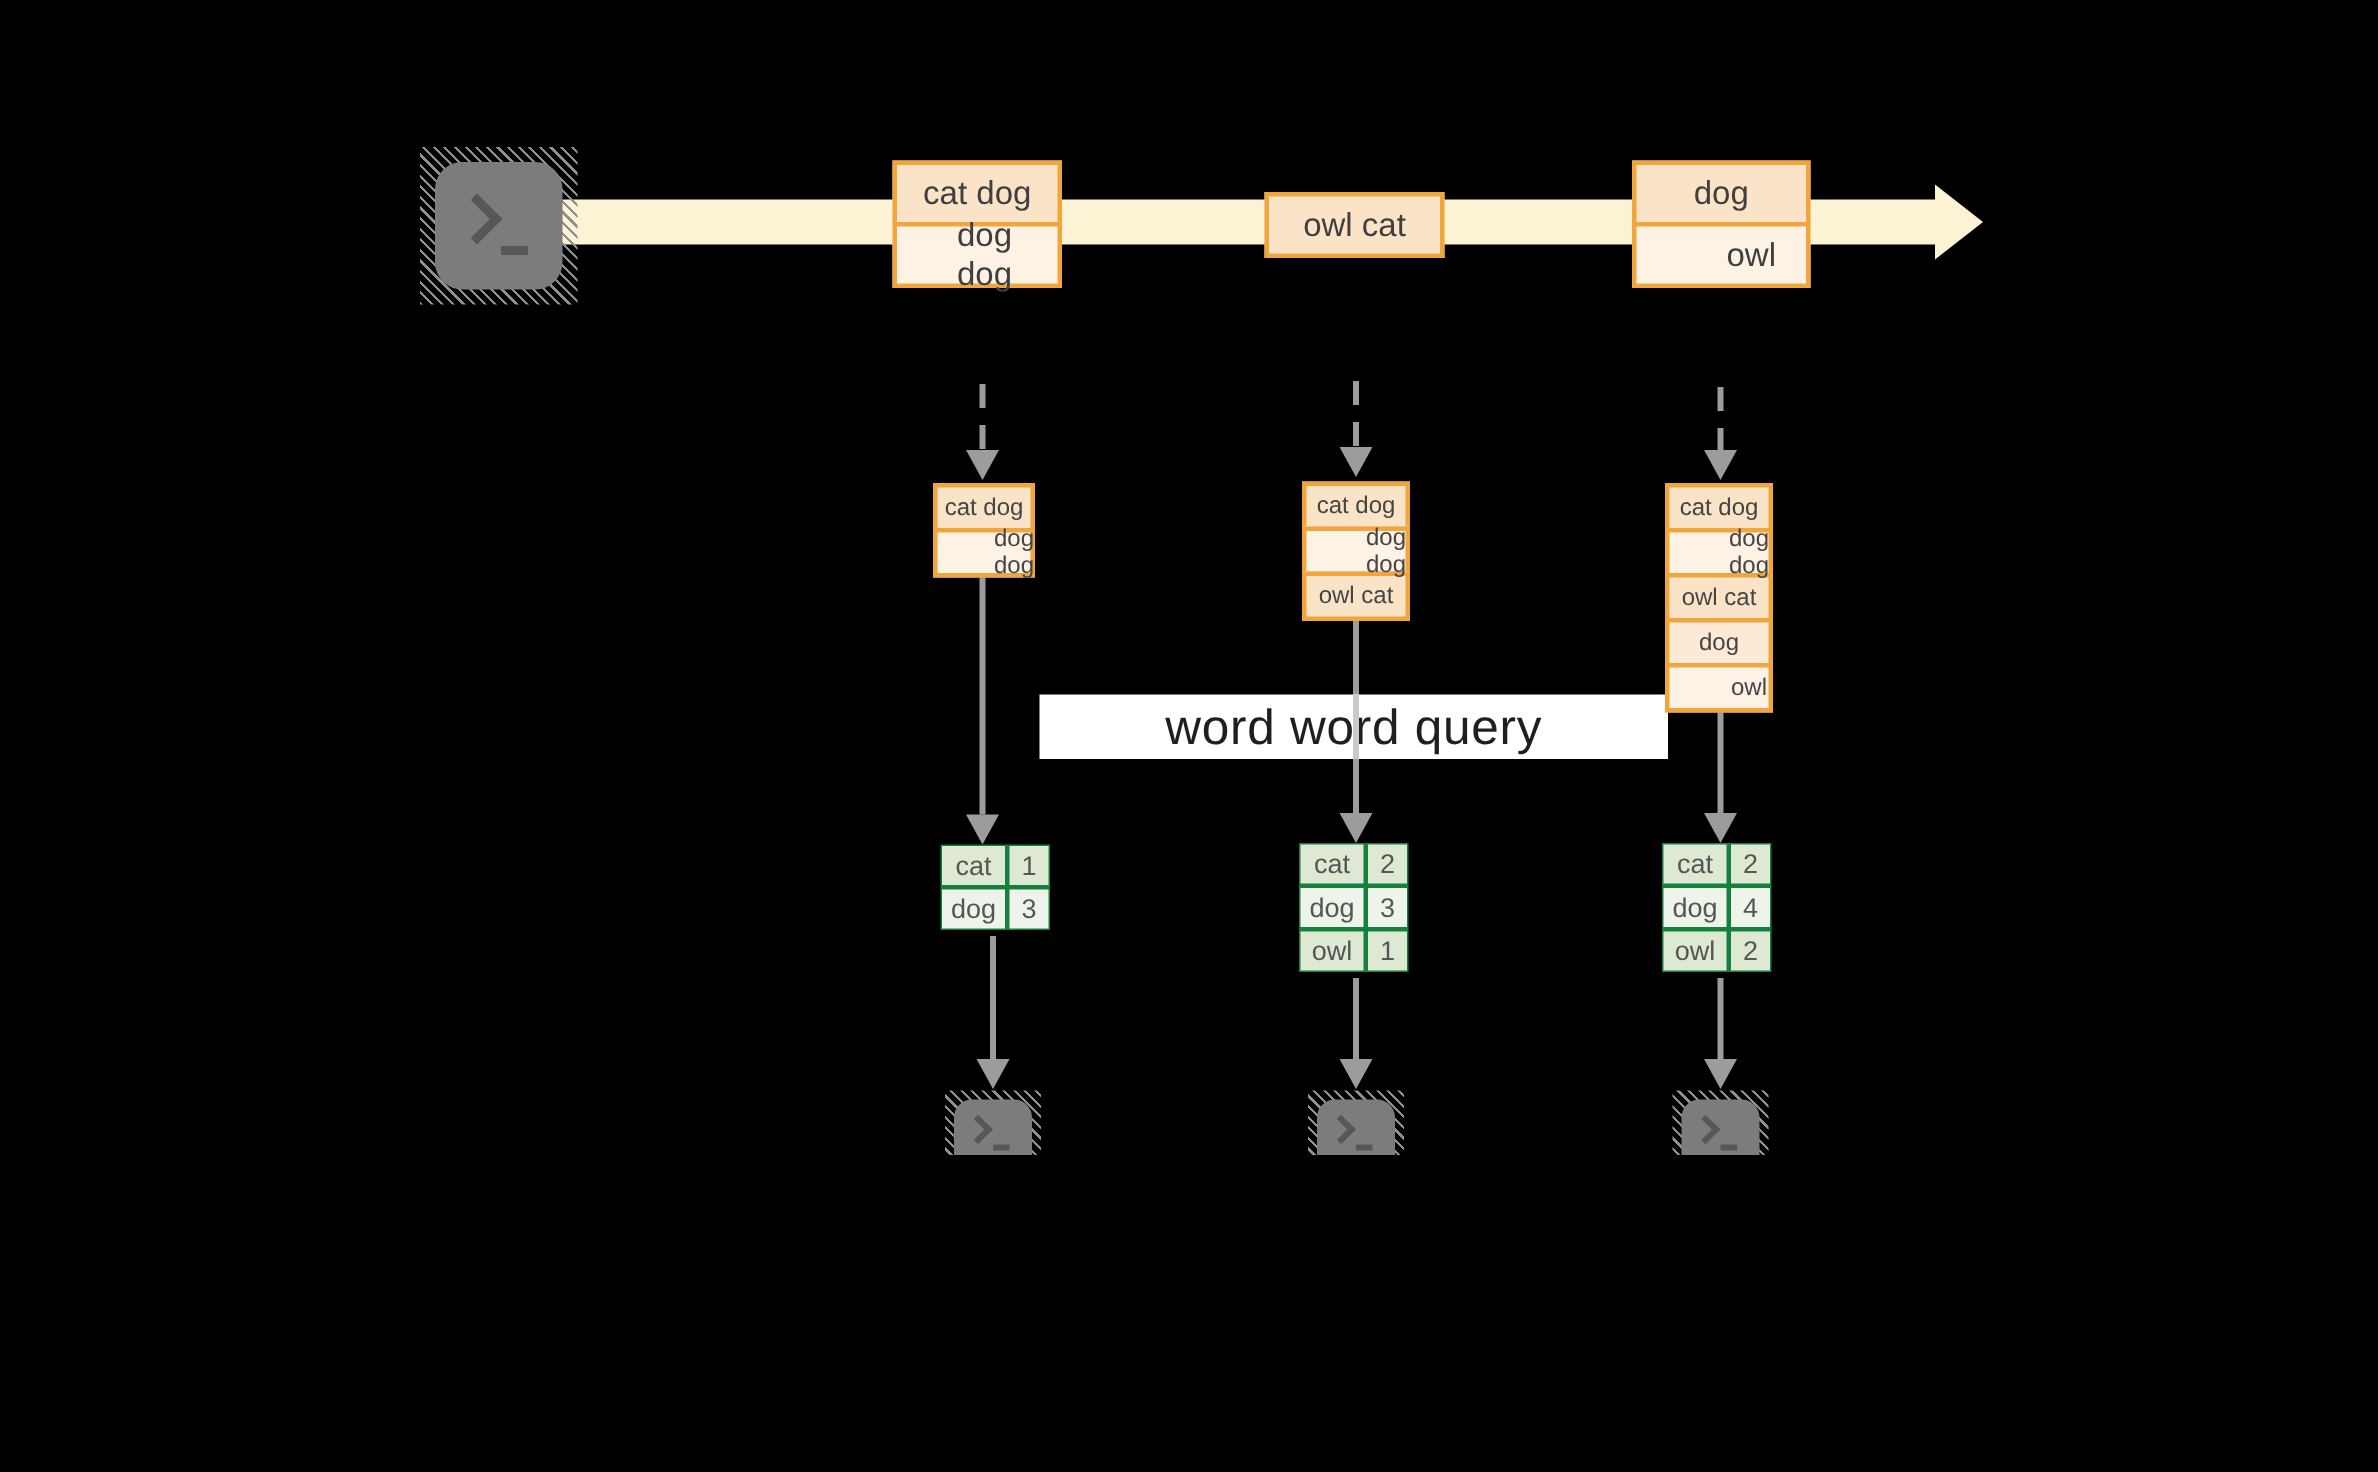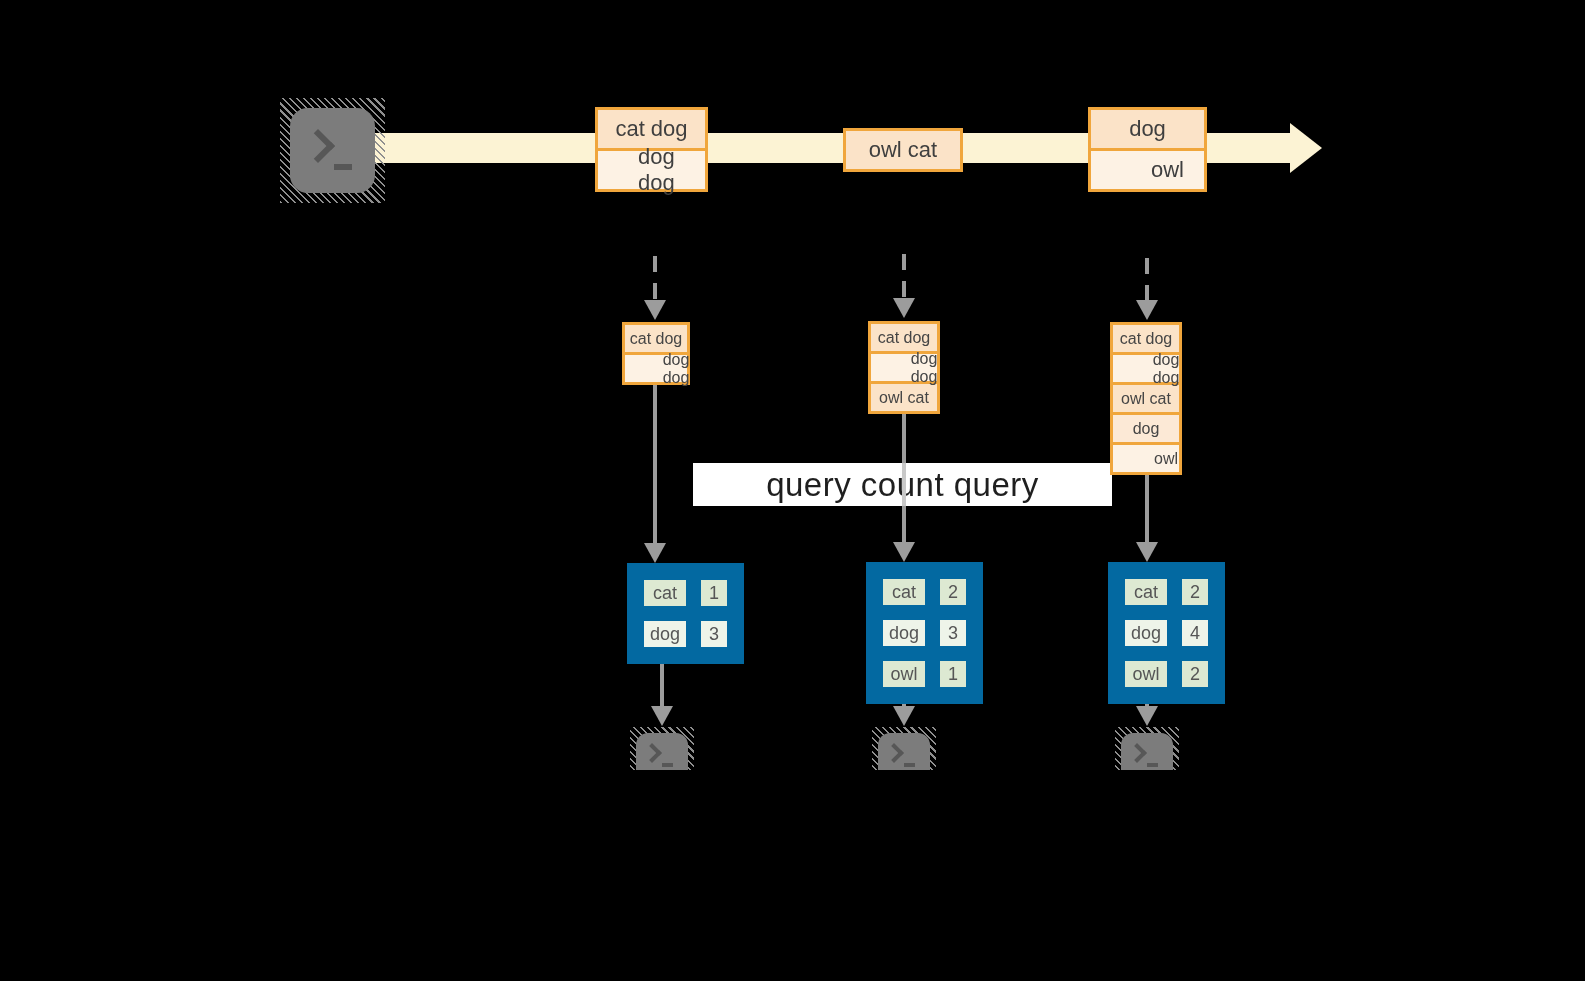--- a/index.html
+++ b/index.html
@@ -39,22 +39,22 @@
   .vdash { position:absolute; width:4px; z-index:1;
            background:repeating-linear-gradient(to bottom,#9c9c9c 0 16px,rgba(0,0,0,0) 16px 27px); }
   .ahead { position:absolute; width:0; height:0; z-index:1;
            border-left:11px solid transparent; border-right:11px solid transparent;
            border-top:20px solid #9c9c9c; }
   
   .banner { position:absolute; left:693px; top:463px; width:419px; height:43px; background:#ffffff; z-index:2;
             display:flex; align-items:center; justify-content:center; }
   .banner span { font-size:33px; font-weight:300; color:#1f1f1f; letter-spacing:0.5px; }
   
-  .ctable { position:absolute; display:grid; grid-template-columns:42px 26px; gap:15px; padding:17px;
-            background:#0369a1; z-index:4; }
+  .ctable { position:absolute; display:grid; grid-template-columns:42px 26px; gap:3px; padding:1px;
+            background:#15803d; z-index:4; }
   .cell { height:26px; display:flex; align-items:center; justify-content:center; font-size:18px; color:#565656; }
   .cd { background:#dde9d2; } .cl { background:#eef4e9; }
 </style>
 </head>
 <body>
 
 <div class="canvas">
 
   <div class="stream-shaft"></div>
   <div class="stream-head"></div>
@@ -104,21 +104,21 @@
 
   <div class="vline" style="left:653px;top:385px;height:158px;"></div>
   <div class="ahead" style="left:644px;top:543px;"></div>
   <div class="vline" style="left:902px;top:414px;height:128px;"></div>
   <div class="vline-lite" style="left:902px;top:463px;height:43px;"></div>
   <div class="ahead" style="left:893px;top:542px;"></div>
   <div class="vline" style="left:1145px;top:475px;height:67px;"></div>
   <div class="ahead" style="left:1136px;top:542px;"></div>
 
   <div class="banner">
-    <span>query count query</span>
+    <span>word word query</span>
   </div>
 
   <div class="ctable" style="left:627px;top:563px;">
     <div class="cell cd">cat</div>
     <div class="cell cd">1</div>
     <div class="cell cl">dog</div>
     <div class="cell cl">3</div>
   </div>
   <div class="ctable" style="left:866px;top:562px;">
     <div class="cell cd">cat</div>

